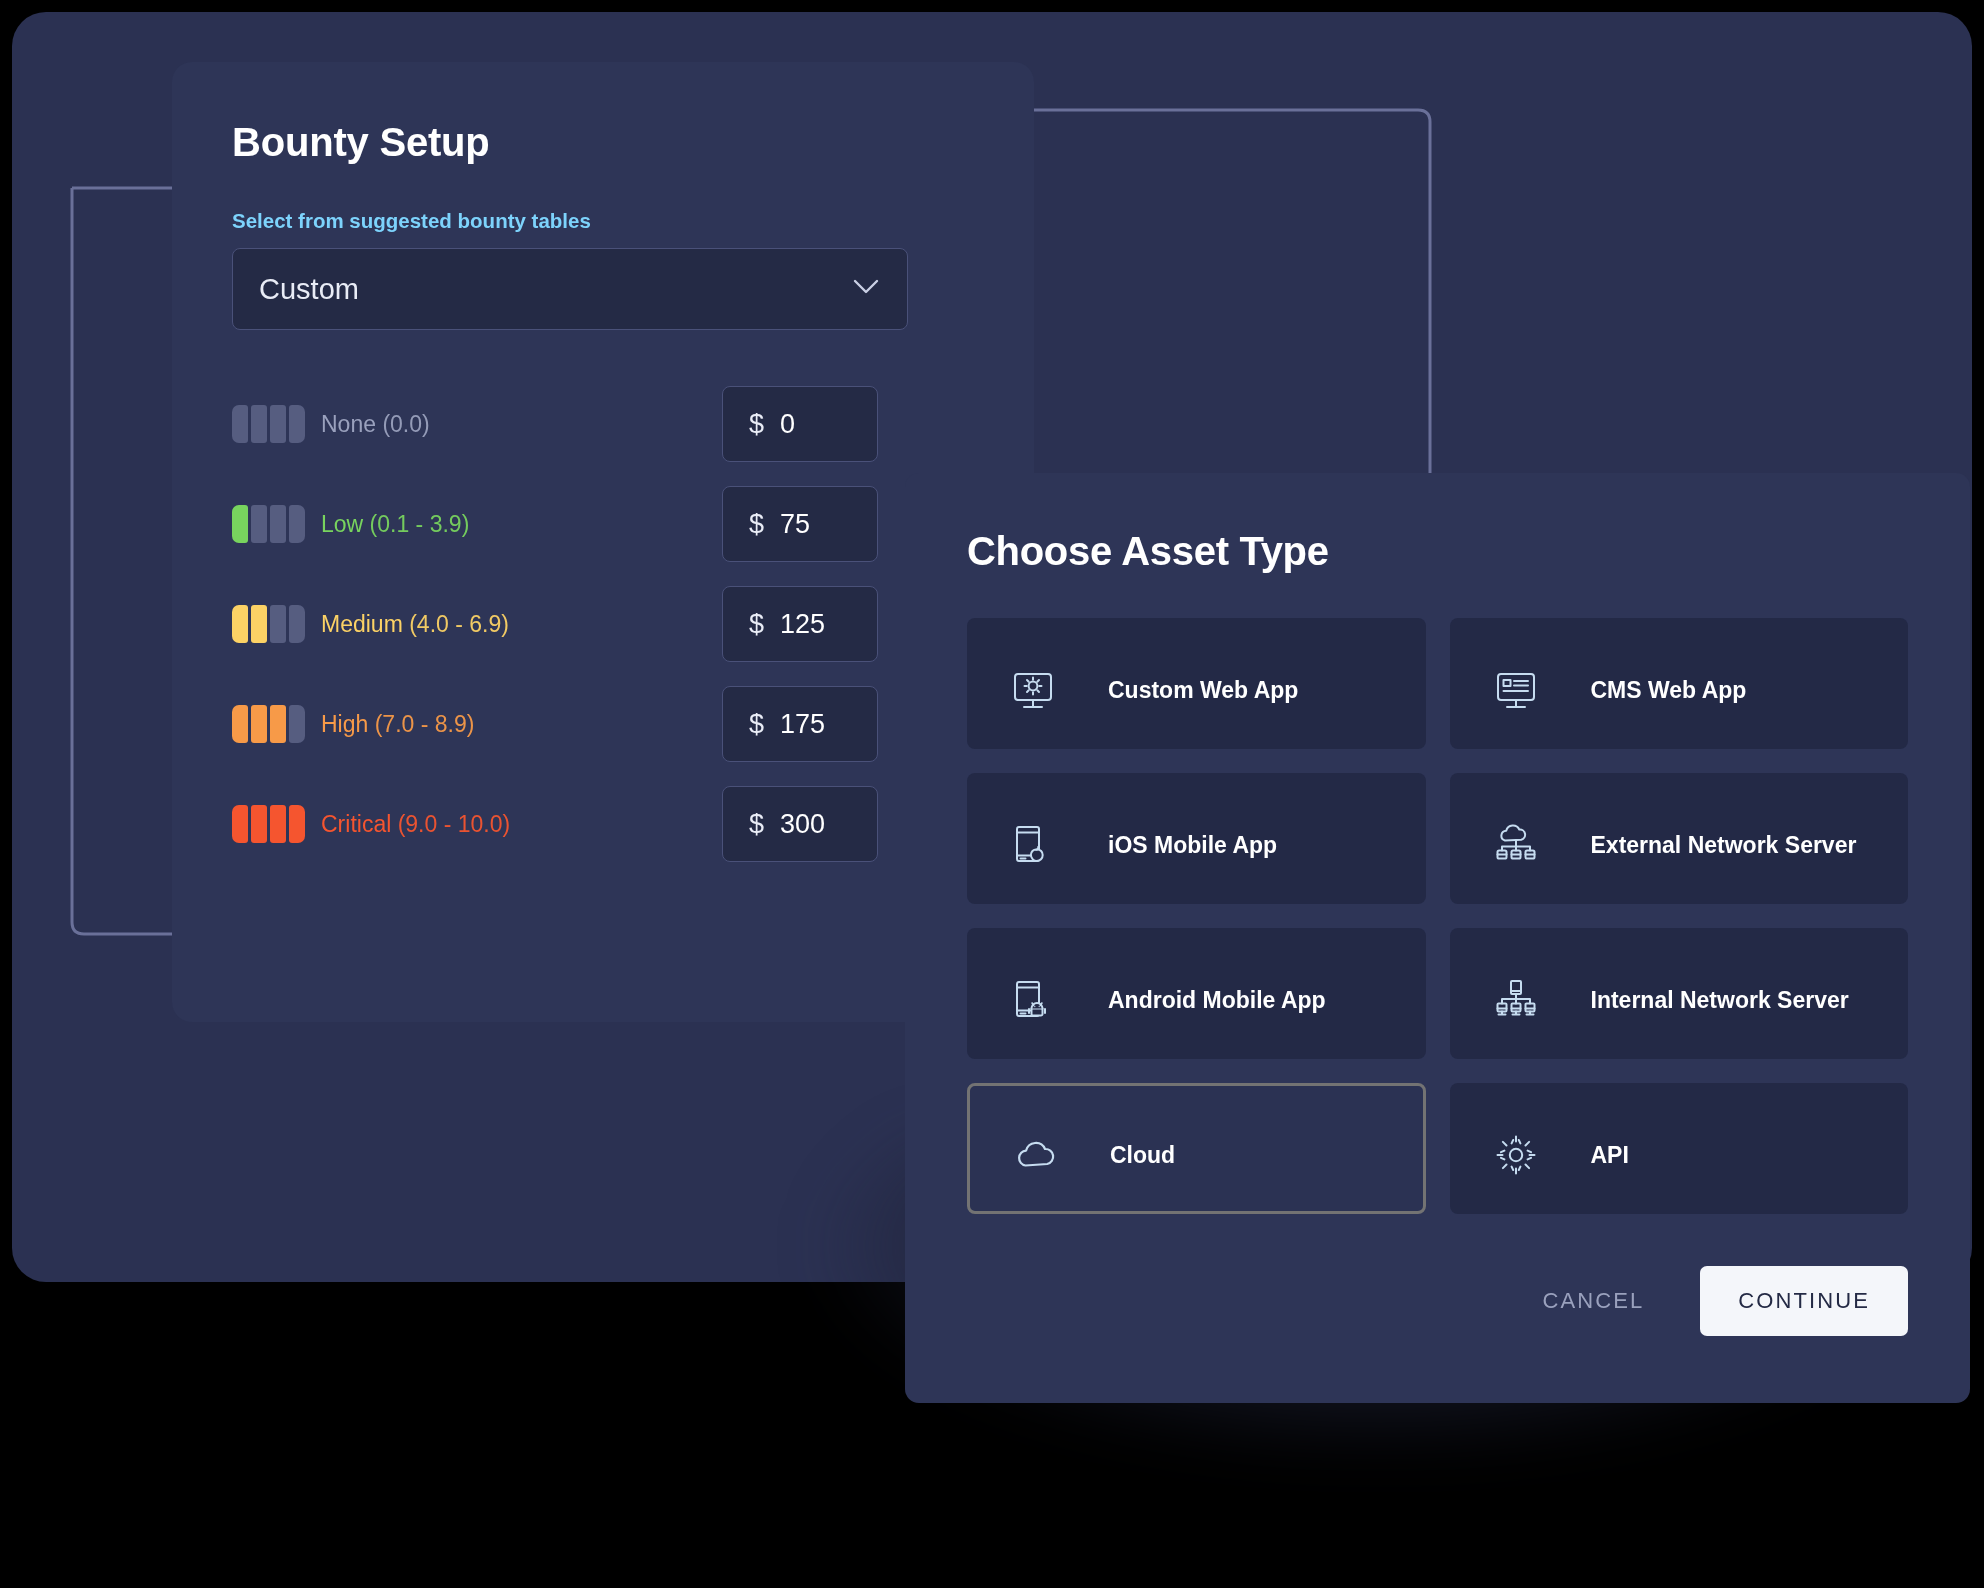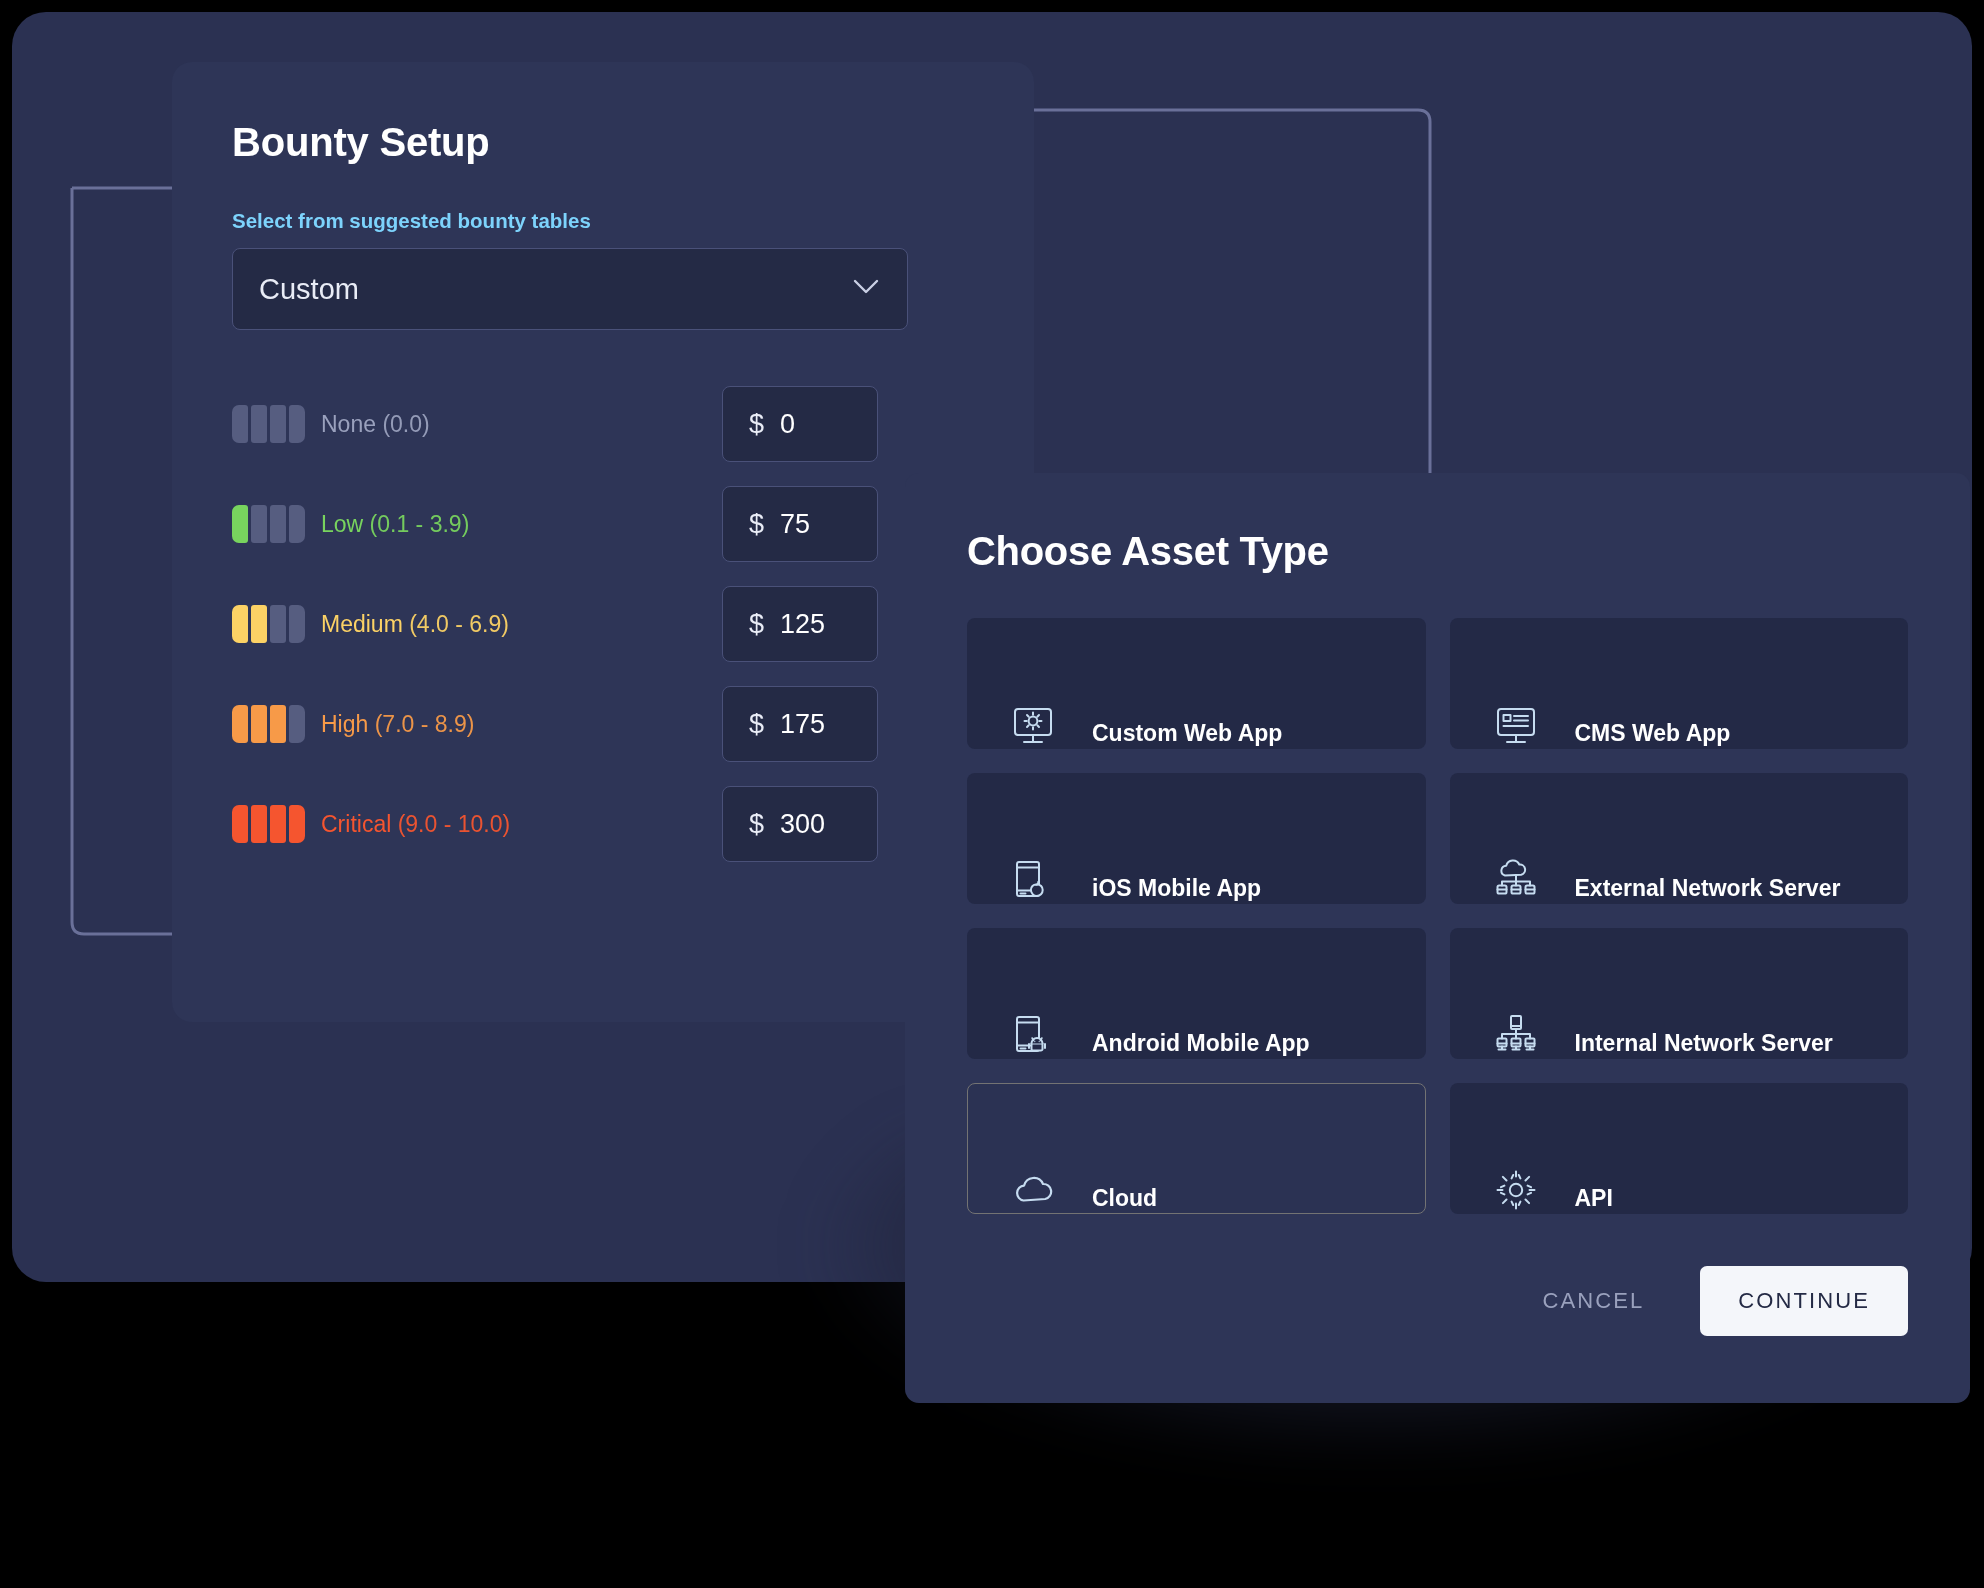--- a/index.html
+++ b/index.html
@@ -184,27 +184,27 @@
     grid-template-columns: 1fr 1fr;
     gap: 24px 24px;
   }
 
   .asset-card {
     height: 131px;
     background: #232946;
     border: 1px solid transparent;
     border-radius: 8px;
     display: flex;
-    align-items: flex-end;
+    align-items: center;
     padding: 13px 0 0 42px;
-    gap: 36px;
+    gap: 52px;
   }
   .asset-card.selected {
     background: rgba(42,48,80,0.55);
-    border: 1px solid #737373;
+    border: 3px solid #737373;
   }
   .asset-card .ic {
     flex: 0 0 auto;
     width: 46px;
     height: 46px;
     display: flex;
     align-items: center;
     justify-content: center;
   }
   .asset-card .lbl {

